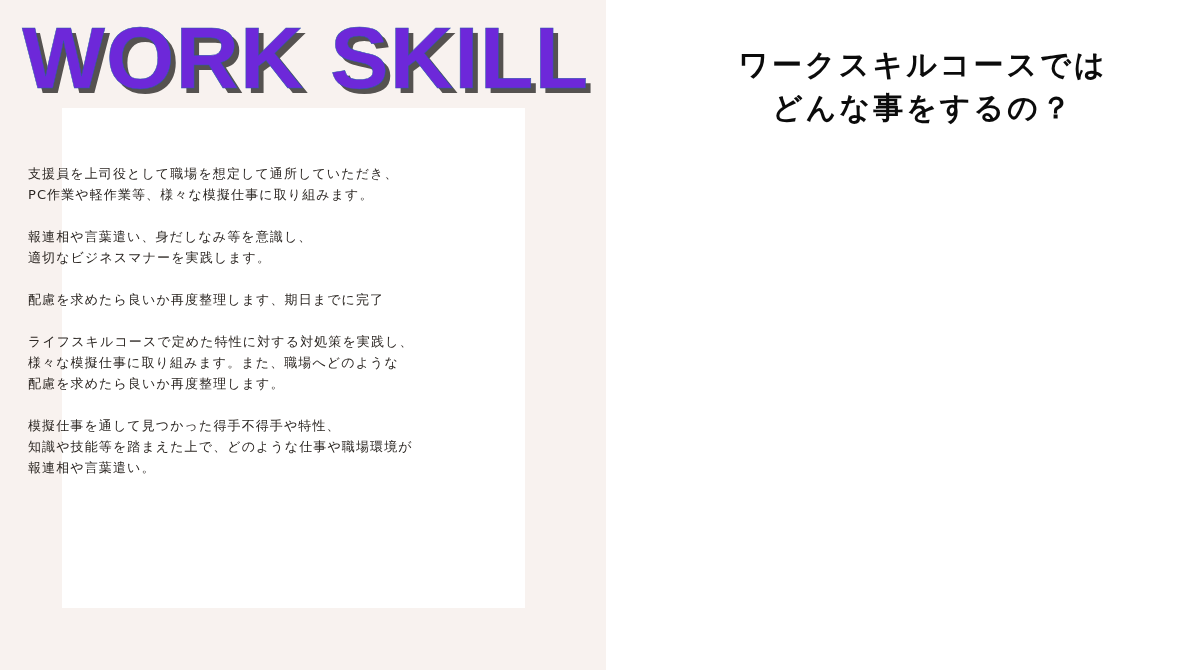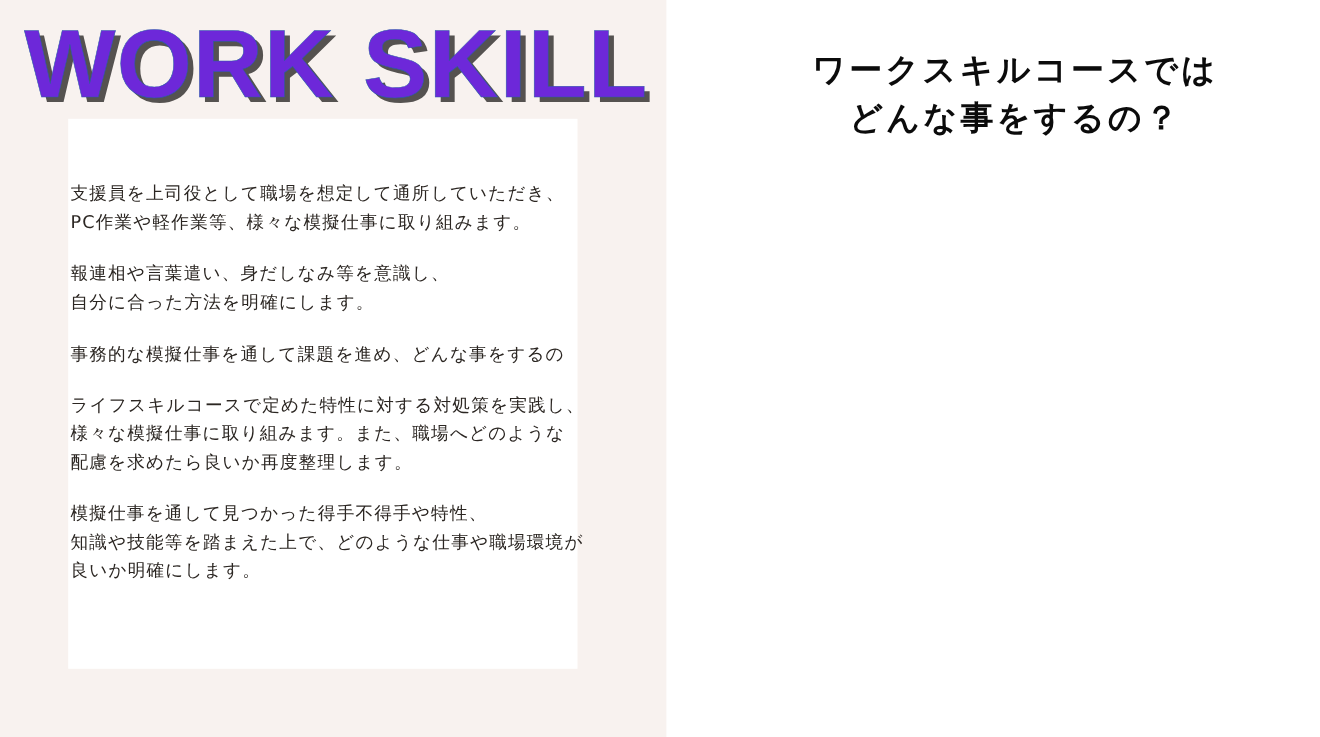--- a/index.html
+++ b/index.html
@@ -28,25 +28,24 @@
     letter-spacing:1px;
     color:#6d28d9;
     text-shadow:5px 5px 0 #555250;
     white-space:nowrap;
     font-family:"Liberation Sans", sans-serif;
     -webkit-text-stroke:0.5px #2a5ca8;
   }
   .body-text{
     position:absolute;left:28px;top:163px;width:570px;
     color:#2b2622;
-    font-size:16px;
+    font-size:13px;
     line-height:1.62;
     letter-spacing:1.1px;
     font-family:"DejaVu Sans", sans-serif;
-    margin-left:36px;
   }
   .para{margin:0 0 21px 0;}
   .para:last-child{margin-bottom:0;}
   .para .ln{display:block;white-space:nowrap;}
 
   
   .right-panel{
     position:absolute;left:606px;top:0;width:594px;height:670px;
     background:#ffffff;
   }
@@ -71,34 +70,34 @@
   <div class="left-panel">
     <div class="left-card"></div>
     <div class="title">WORK SKILL</div>
     <div class="body-text">
         <div class="para">
           <span class="ln">支援員を上司役として職場を想定して通所していただき、</span>
           <span class="ln">PC作業や軽作業等、様々な模擬仕事に取り組みます。</span>
         </div>
         <div class="para">
           <span class="ln">報連相や言葉遣い、身だしなみ等を意識し、</span>
-          <span class="ln">自分に合った方法を明確にします。</span>
+          <span class="ln">適切なビジネスマナーを実践します。</span>
         </div>
         <div class="para">
-          <span class="ln">事務的な模擬仕事を通して課題を進め、どんな事をするの</span>
+          <span class="ln">配慮を求めたら良いか再度整理します、期日までに完了</span>
         </div>
         <div class="para">
           <span class="ln">ライフスキルコースで定めた特性に対する対処策を実践し、</span>
           <span class="ln">様々な模擬仕事に取り組みます。また、職場へどのような</span>
           <span class="ln">配慮を求めたら良いか再度整理します。</span>
         </div>
         <div class="para">
           <span class="ln">模擬仕事を通して見つかった得手不得手や特性、</span>
           <span class="ln">知識や技能等を踏まえた上で、どのような仕事や職場環境が</span>
-          <span class="ln">良いか明確にします。</span>
+          <span class="ln">報連相や言葉遣い。</span>
         </div>
       </div>
   </div>
 
   <div class="right-panel">
     <div class="right-heading">
         <span class="hl">ワークスキルコースでは</span>
         <span class="hl">どんな事をするの？</span>
       </div>
 

